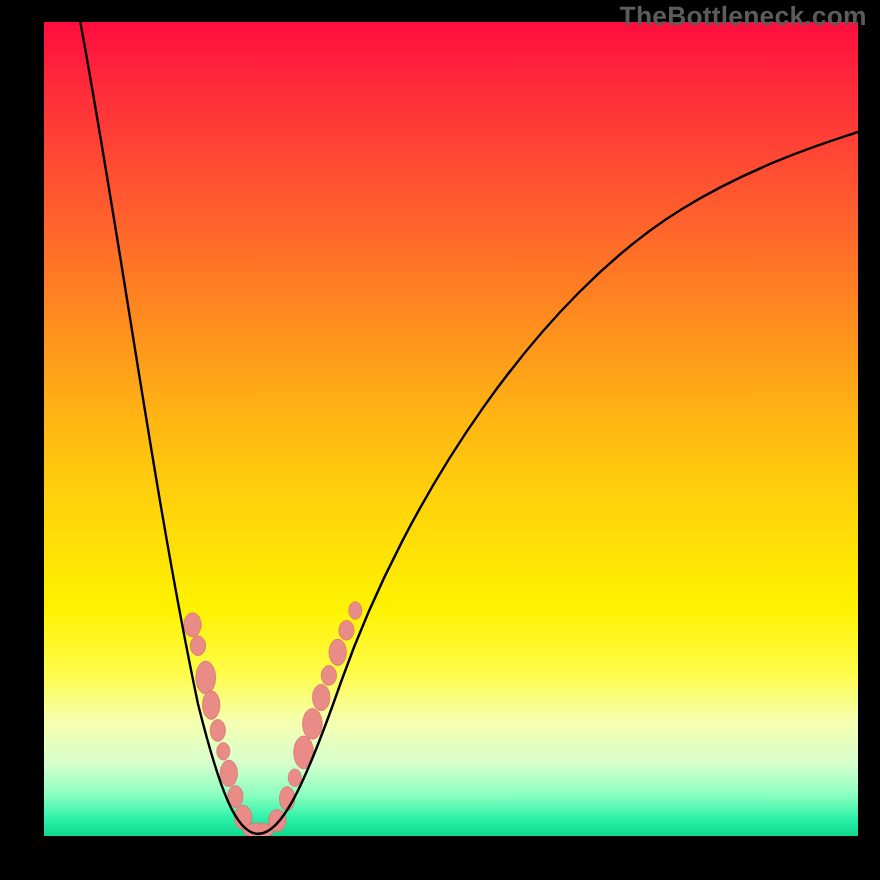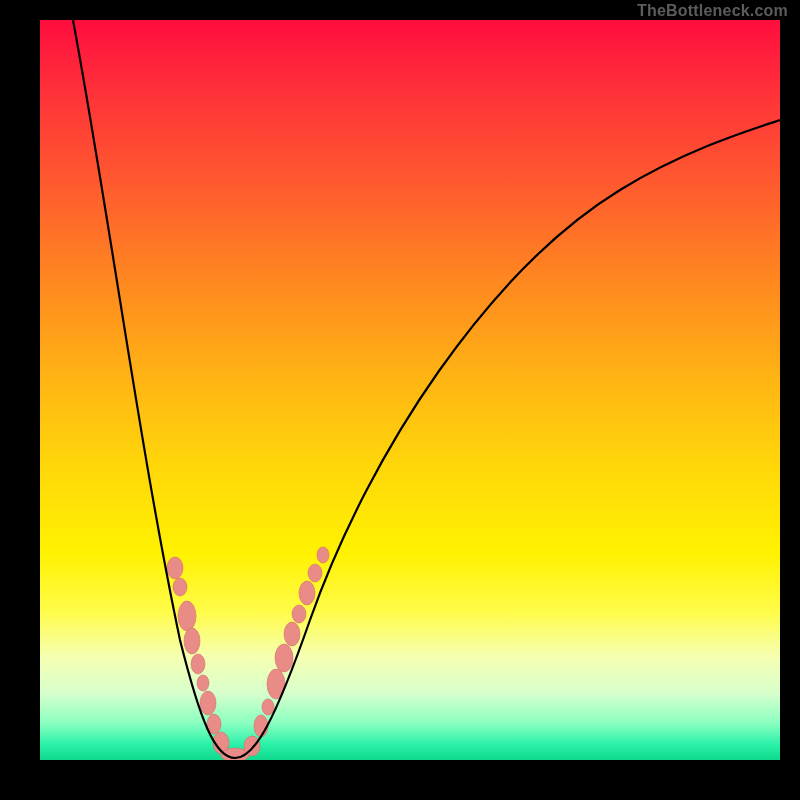--- a/index.html
+++ b/index.html
@@ -30,21 +30,21 @@
       #d7ffcc 91%,
       #8affc0 95%,
       #28f0a8 98%,
       #0fd98d 100%
     );
   }
   .watermark {
     position: absolute;
     top: 2px;
     right: 12px;
-    font-size: 16px;
+    font-size: 24px;
     font-weight: 600;
     color: #5c5c5c;
     letter-spacing: 0.2px;
     user-select: none;
   }
   svg {
     position: absolute;
     left: 0;
     top: 0;
   }

